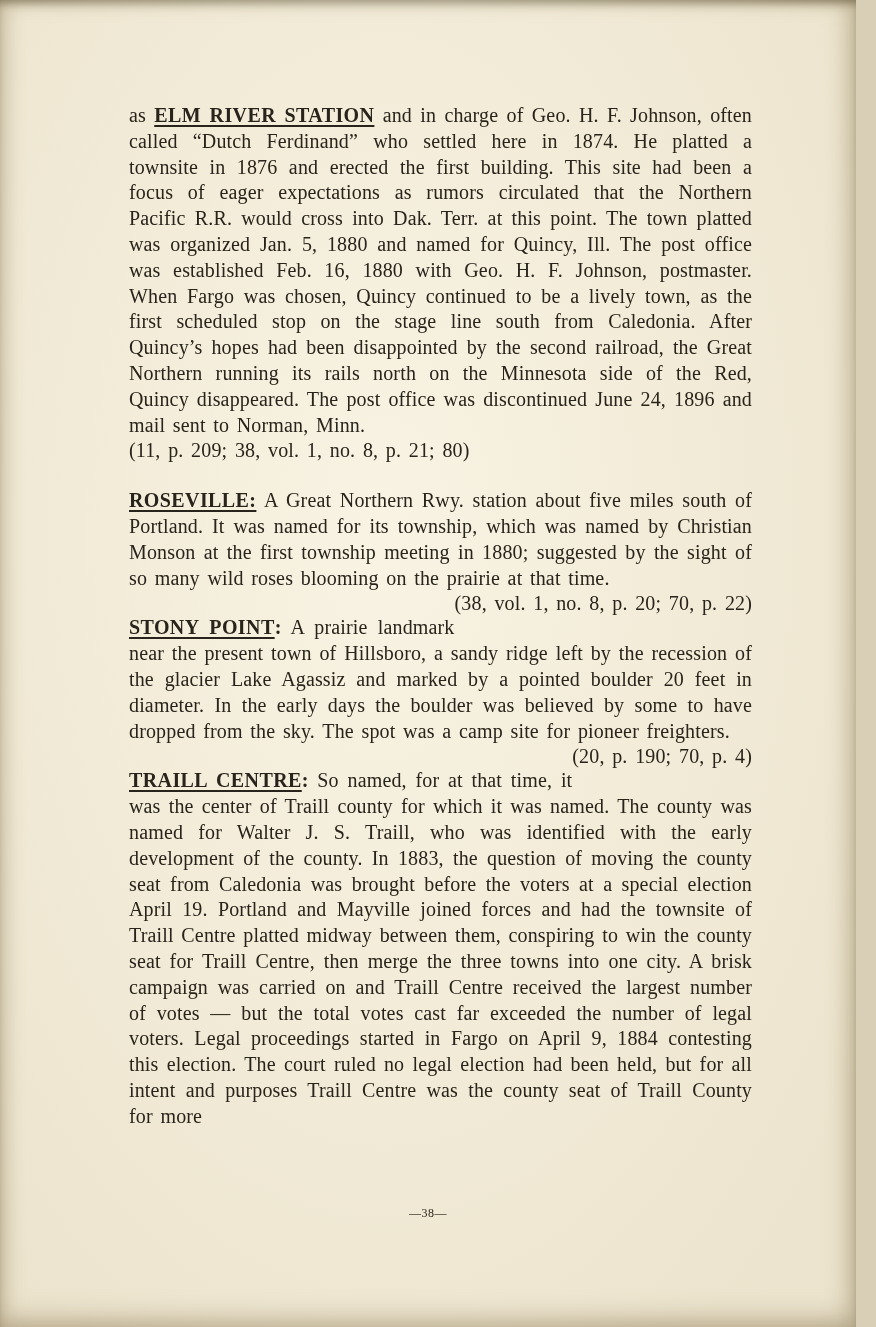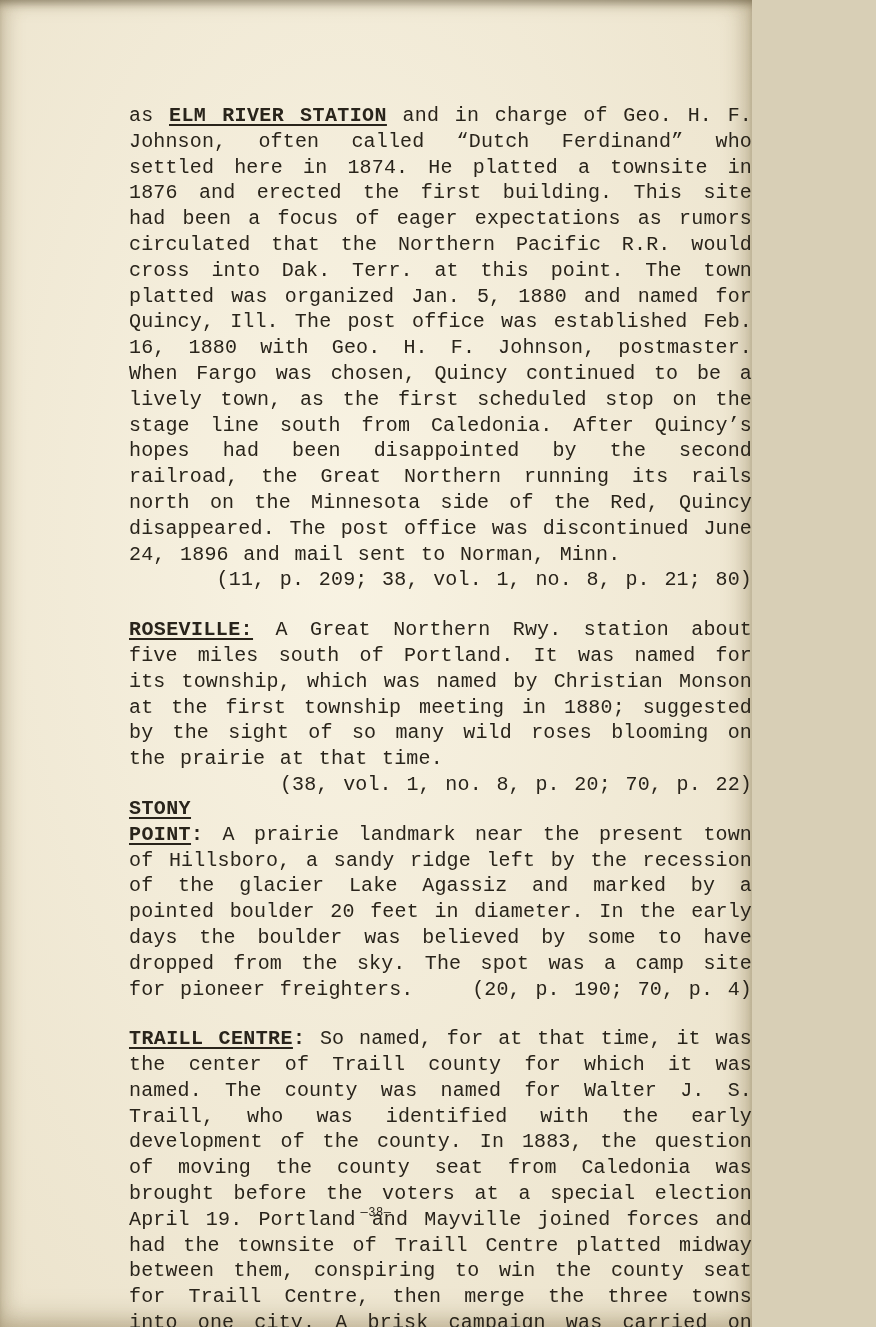--- a/index.html
+++ b/index.html
@@ -7,30 +7,29 @@
     padding: 0;
   }
   body {
     width: 876px;
     height: 1327px;
     background: #d8cfb6;
     font-family: "Liberation Serif", serif;
   }
   .scan {
     position: relative;
-    width: 752px;
+    width: 856px;
     height: 1327px;
     background: #f3ecd9;
     overflow: hidden;
     box-shadow:
       inset 0 7px 9px -4px rgba(70, 58, 35, 0.55),
       inset 6px 0 18px rgba(120, 100, 60, 0.18),
       inset -9px 0 22px rgba(120, 100, 60, 0.28),
       inset 0 -12px 26px rgba(120, 100, 60, 0.22);
-    font-family: Liberation Mono, monospace;
   }
   .scan::before {
     
     content: "";
     position: absolute;
     inset: 0;
     background: radial-gradient(ellipse at 45% 40%, rgba(255,252,240,0.45), rgba(180,160,110,0.10) 85%);
     pointer-events: none;
   }
   .text-block {
@@ -56,21 +55,21 @@
     letter-spacing: 0.4px;
     text-decoration: underline;
     text-decoration-thickness: 1.5px;
     text-underline-offset: 3px;
   }
   .term-after {
     font-weight: 700;
   }
   .citation-line {
     margin: 0;
-    text-align: right;
+    text-align: left;
   }
   .cite-float {
     float: right;
   }
   .page-number {
     position: absolute;
     left: 0;
     right: 0;
     top: 1206px;
     text-align: center;

